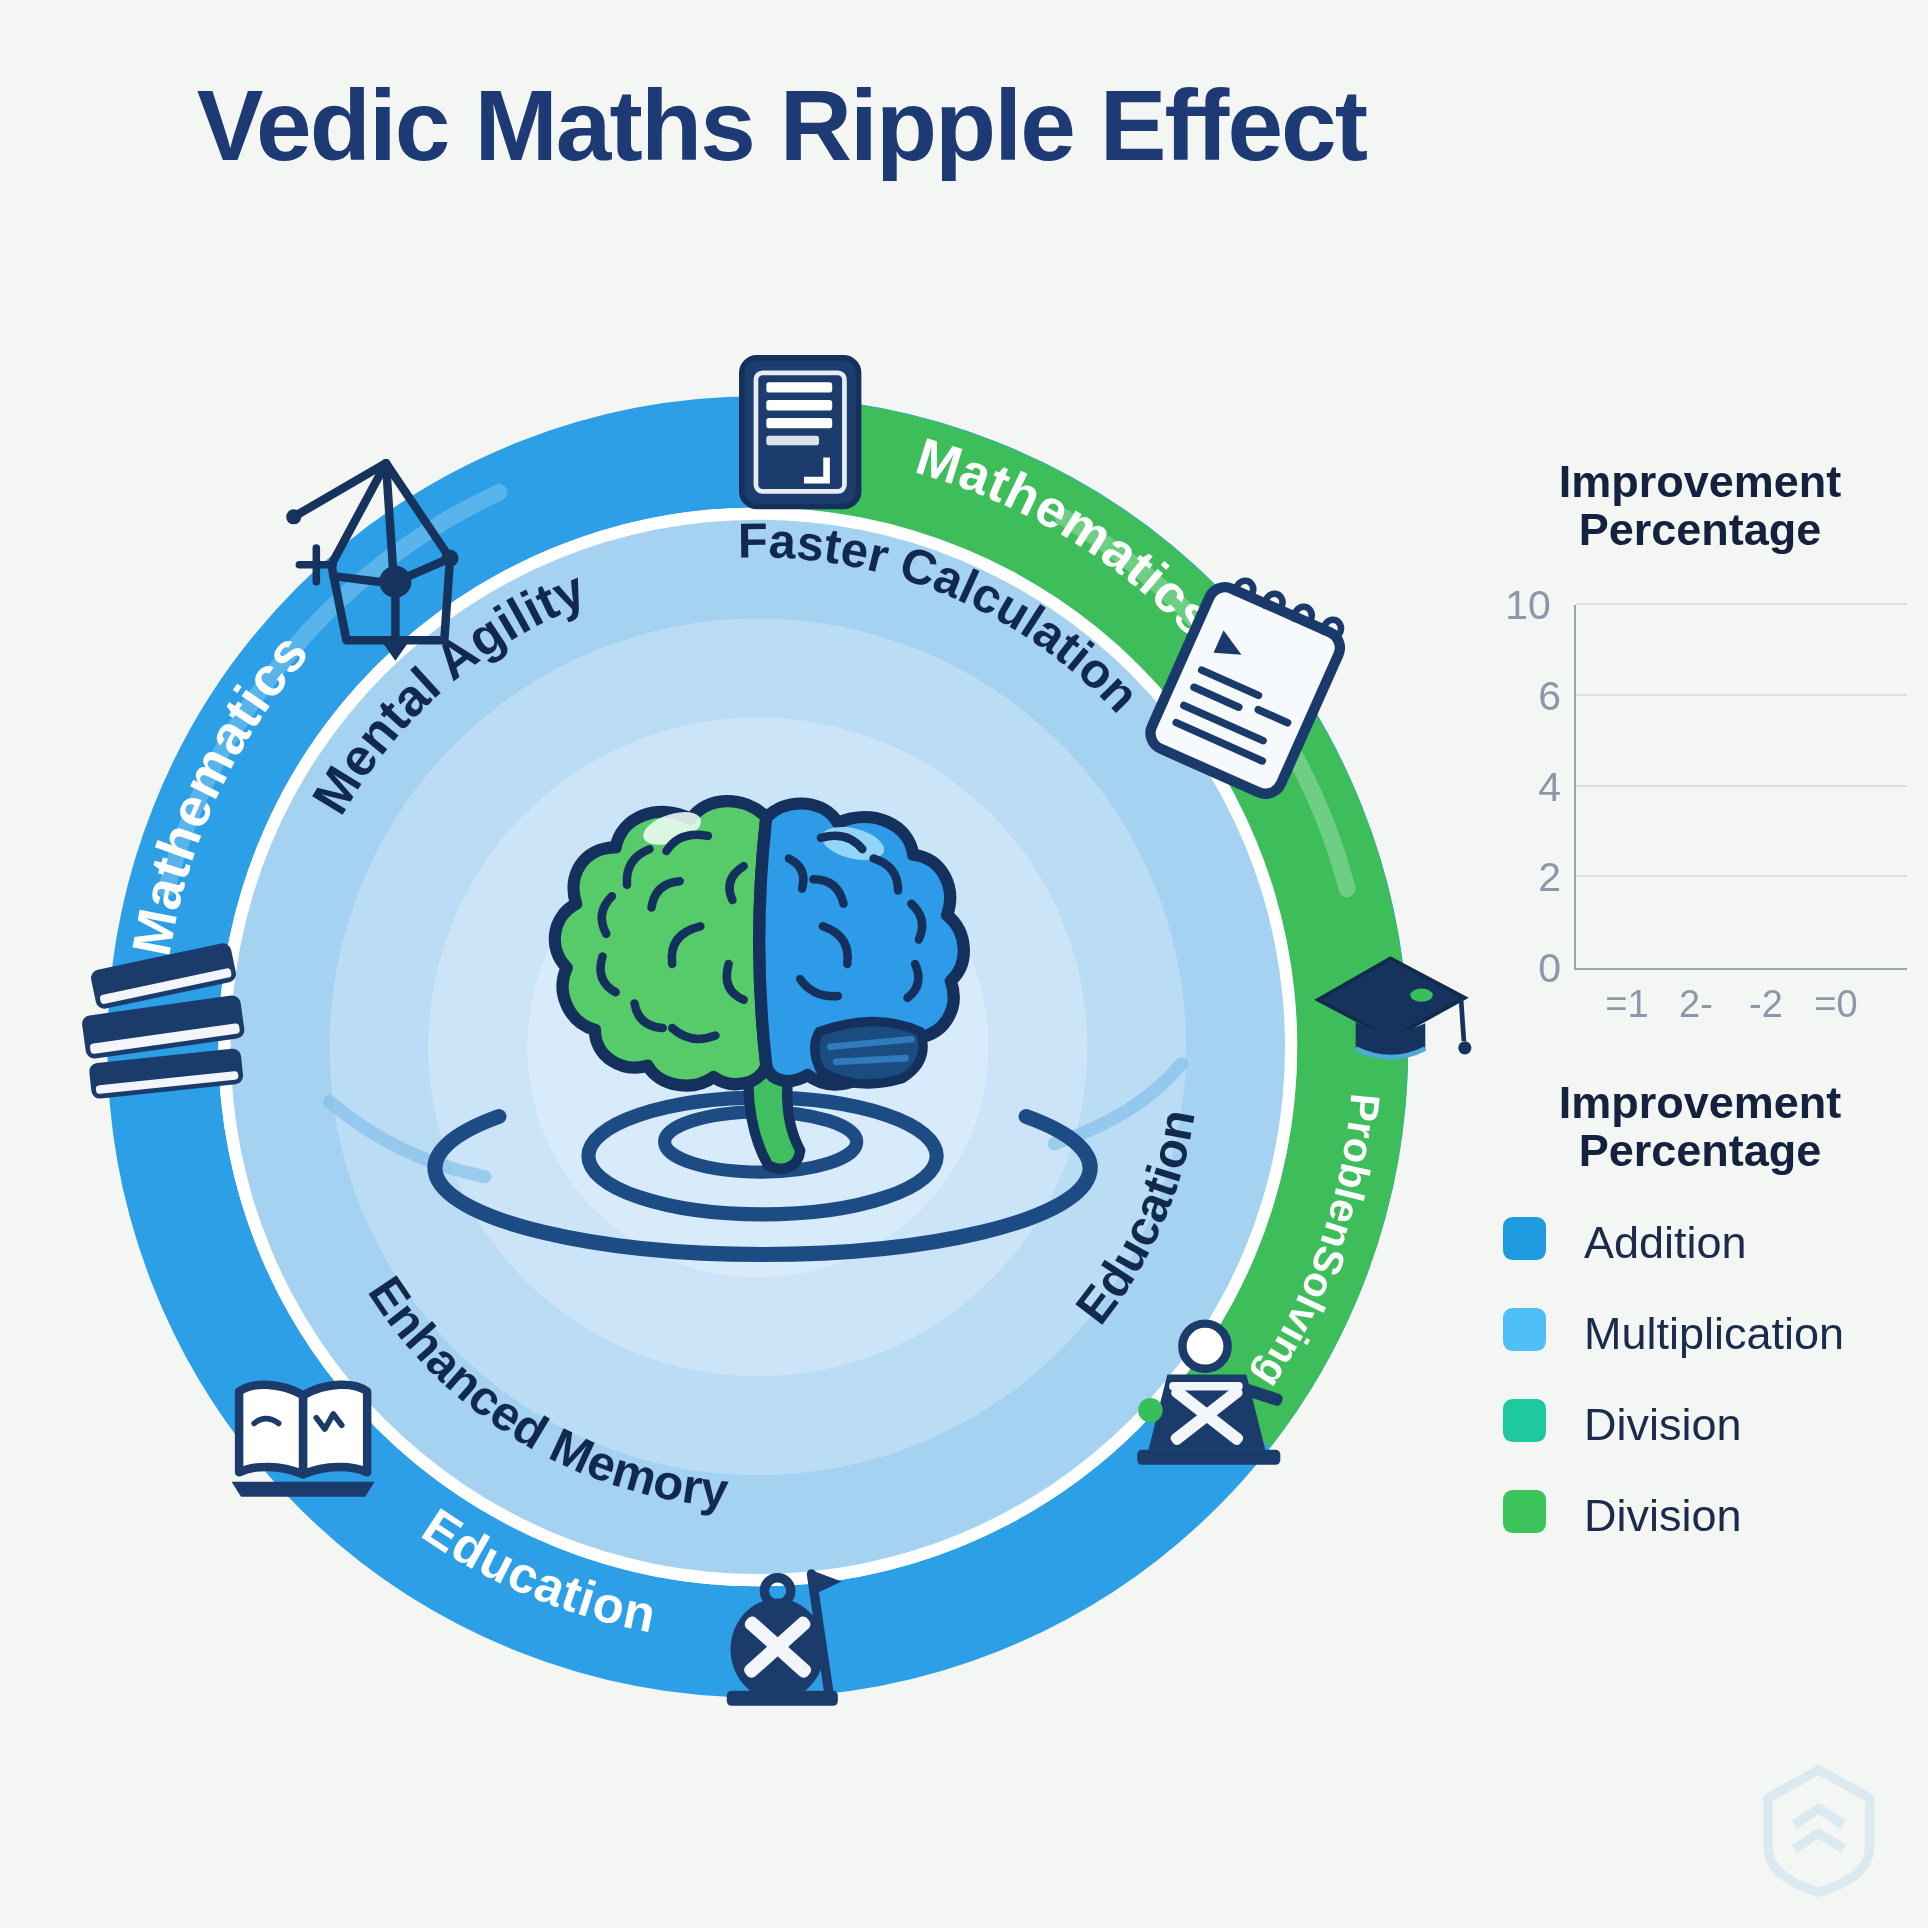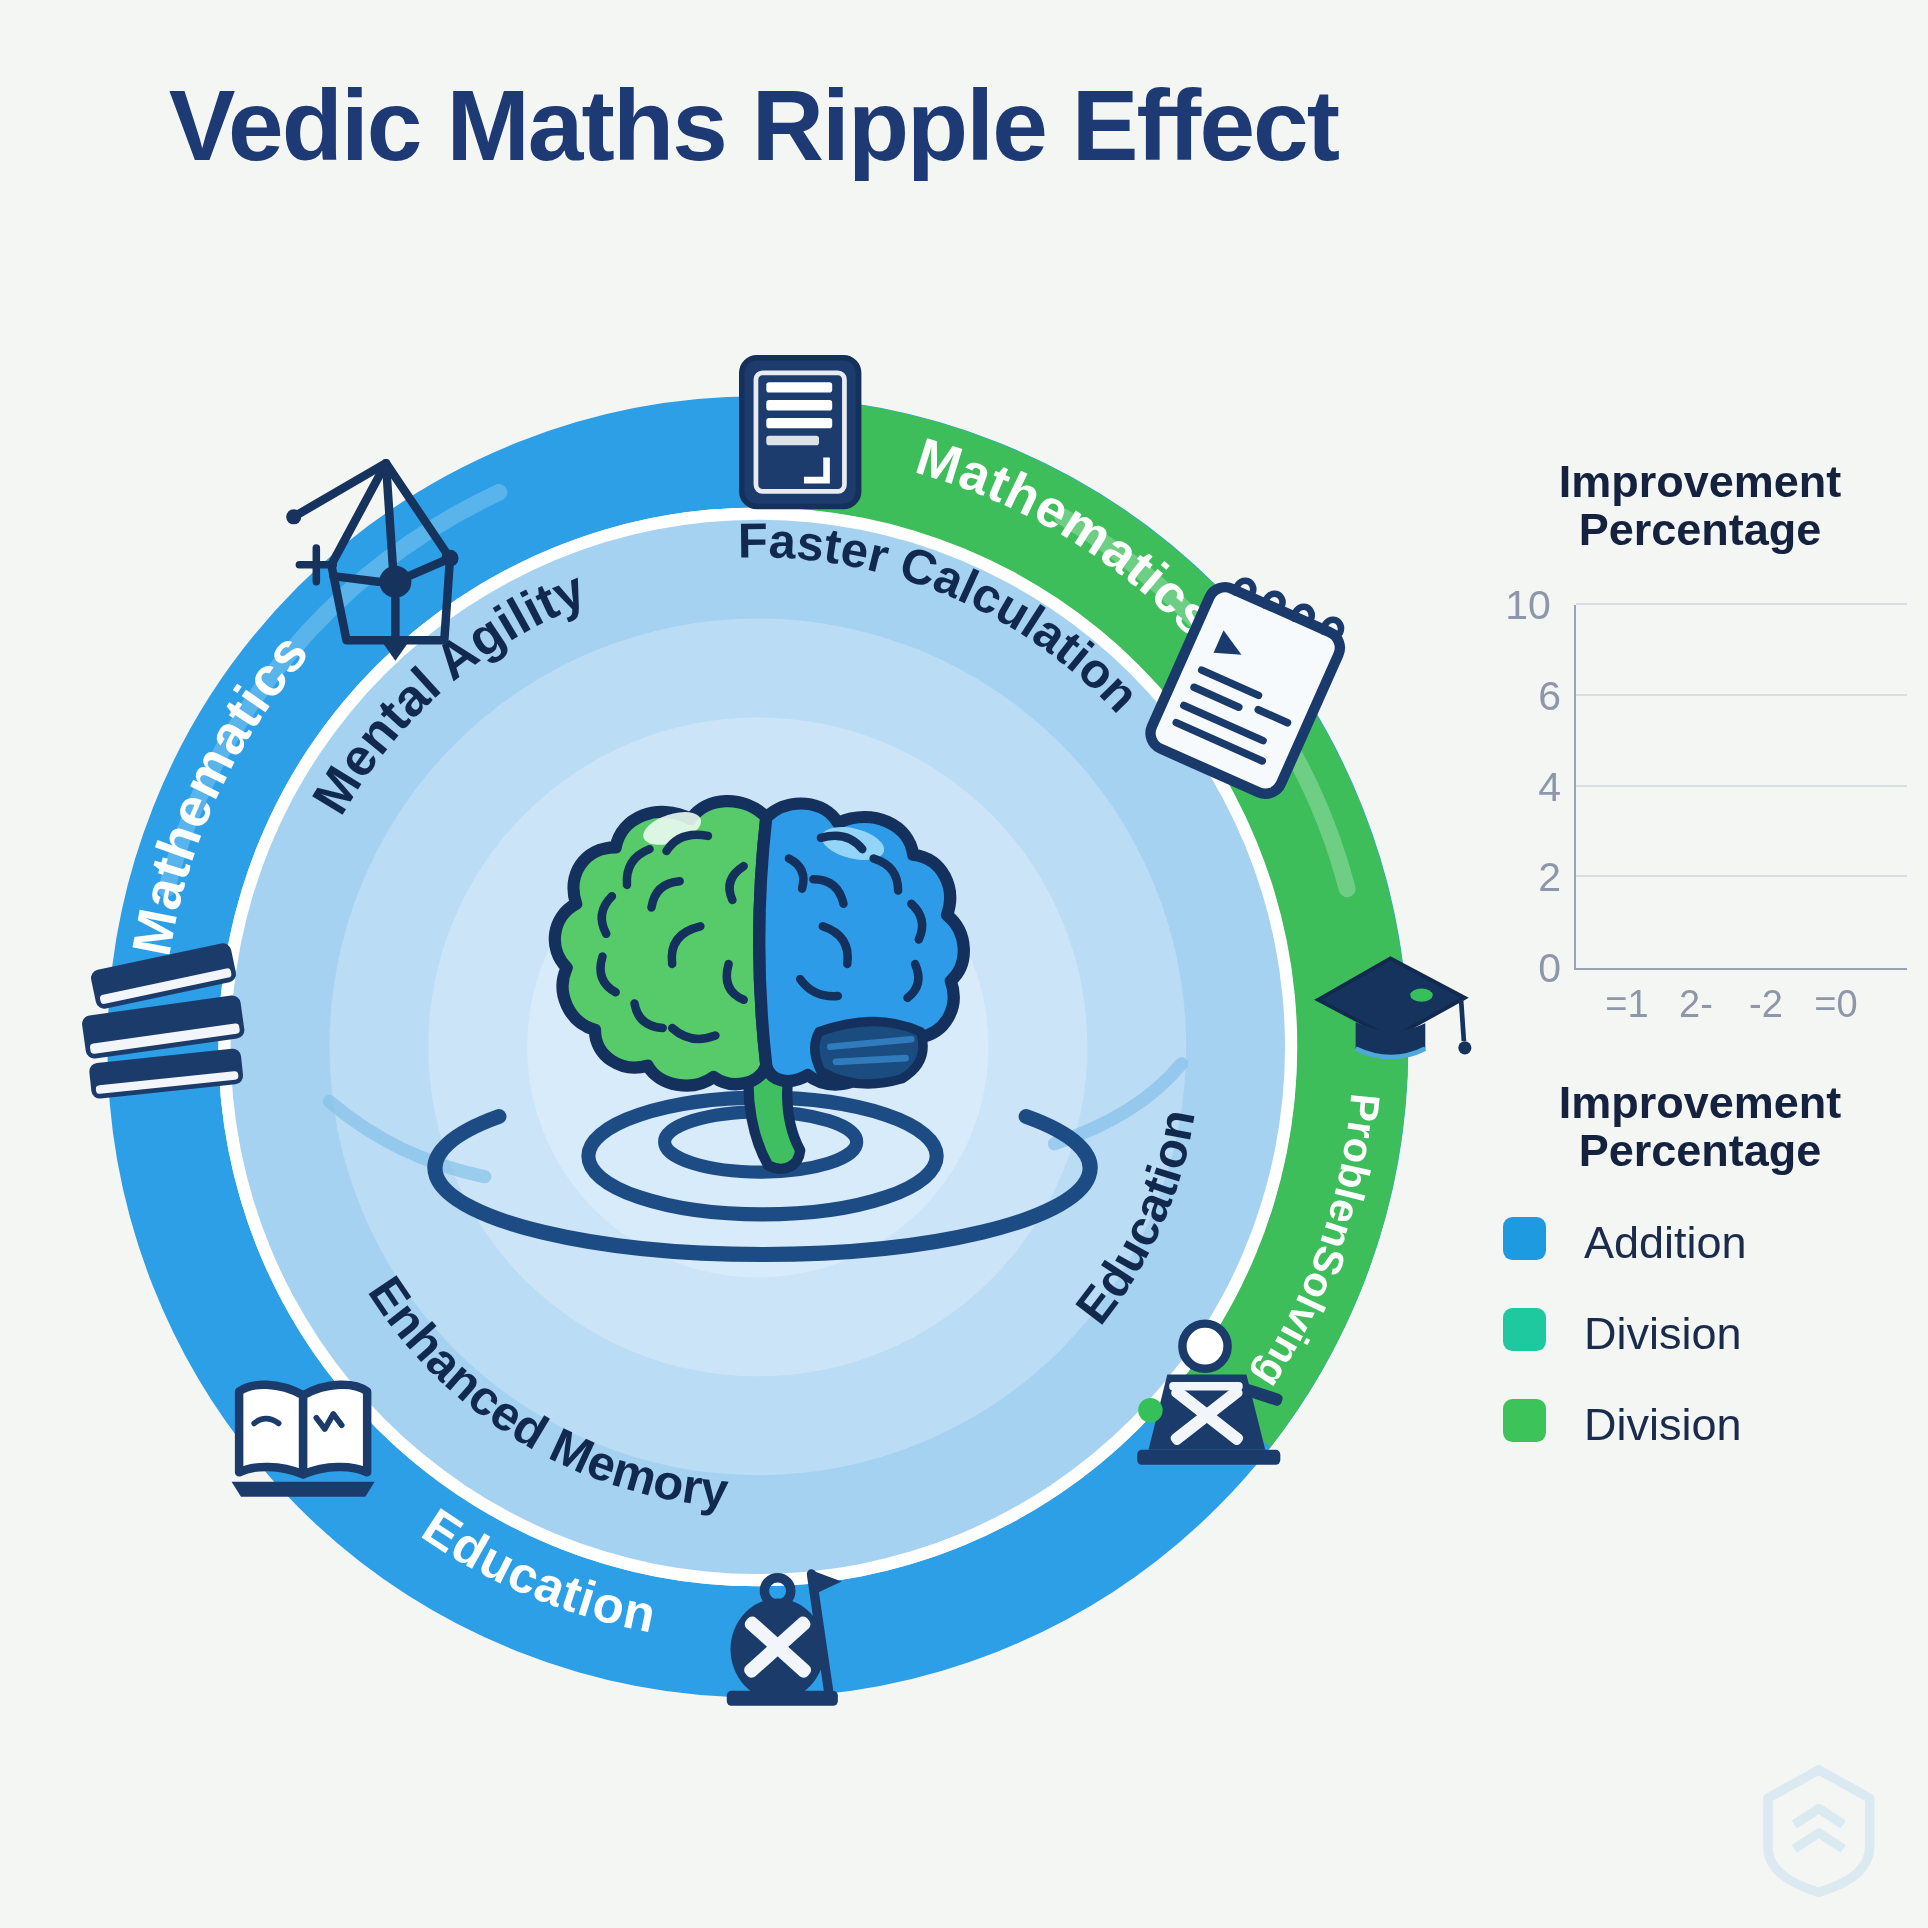--- a/index.html
+++ b/index.html
@@ -3,21 +3,21 @@
 <meta charset="utf-8">
 <style>
   html,body{margin:0;padding:0;}
   body{
     width:1928px;height:1928px;position:relative;overflow:hidden;
     background:#f4f6f4;
     font-family:"Liberation Sans",sans-serif;
   }
   .page-title{
     position:absolute;top:68px;left:0;width:1507px;text-align:center;
-    font-size:100px;font-weight:bold;letter-spacing:-1.9px;color:#1e3a74;
+    font-size:100px;font-weight:bold;letter-spacing:-1.9px;color:#1e3a74;padding-left:28px;
   }
   #diagram-svg{position:absolute;left:0;top:0;}
   
   .chart-title,.legend-title{
     position:absolute;width:490px;text-align:center;
     font-size:45px;line-height:1.07;font-weight:bold;color:#15223f;
   }
   .chart-title{left:1455px;top:458px;}
   .legend-title{left:1455px;top:1079px;}
   #chart-plot{
@@ -290,20 +290,24 @@
     <div class="xtick" style="left: 260px;">=0</div>
   </div>
 
 <div class="legend-title">Improvement Percentage</div>
 <div id="legend">
     <div class="legend-row">
       <div class="legend-swatch" style="background: rgb(30, 155, 224);"></div>
       <span class="legend-label">Addition</span>
     </div>
     <div class="legend-row">
+      <div class="legend-swatch" style="background: rgb(78, 192, 247);"></div>
+      <span class="legend-label">Multiplication</span>
+    </div>
+    <div class="legend-row">
       <div class="legend-swatch" style="background: rgb(31, 201, 160);"></div>
       <span class="legend-label">Division</span>
     </div>
     <div class="legend-row">
       <div class="legend-swatch" style="background: rgb(60, 196, 91);"></div>
       <span class="legend-label">Division</span>
     </div>
   </div>
 
 

